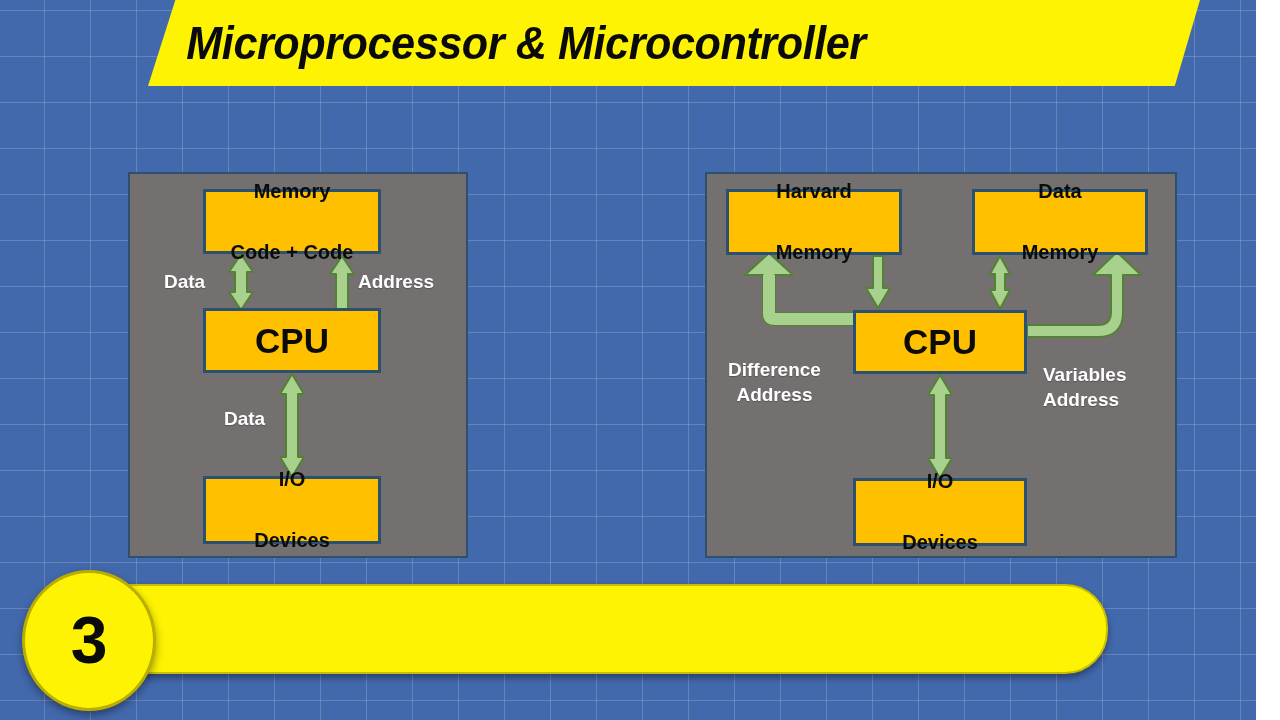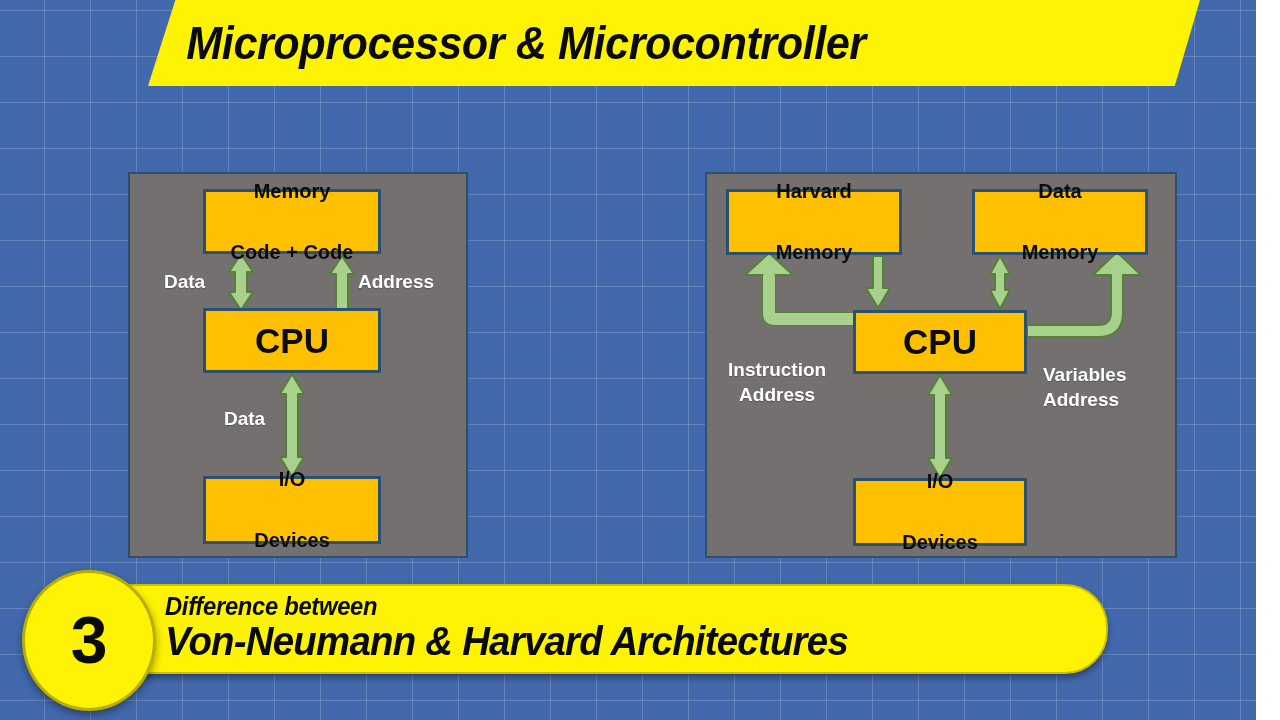--- a/index.html
+++ b/index.html
@@ -347,30 +347,26 @@
   <div class="gbox box-sm" id="box-hv-io">
     <span class="l">I/O</span>
     <span class="l">Devices</span>
   </div>
 
   <div class="plabel" id="lbl-vn-data1">Data</div>
   <div class="plabel" id="lbl-vn-address">Address</div>
   <div class="plabel" id="lbl-vn-data2">Data</div>
 
   <div class="plabel" id="lbl-hv-instr">
-    <span>Instruction</span><br>
+    <span>Difference</span><br>
     <span>Address</span>
   </div>
   <div class="plabel" id="lbl-hv-vars">
     <span>Variables</span><br>
     <span>Address</span>
   </div>
 
   <div id="bottom-pill"></div>
   <div id="badge-circle">
     <span id="badge-number">3</span>
   </div>
-  <div id="bottom-text-wrap">
-    <div id="bottom-line1">Difference between</div>
-    <div id="bottom-line2">Von-Neumann &amp; Harvard Architectures</div>
-  </div>
 
 </div>
 
 </body></html>

